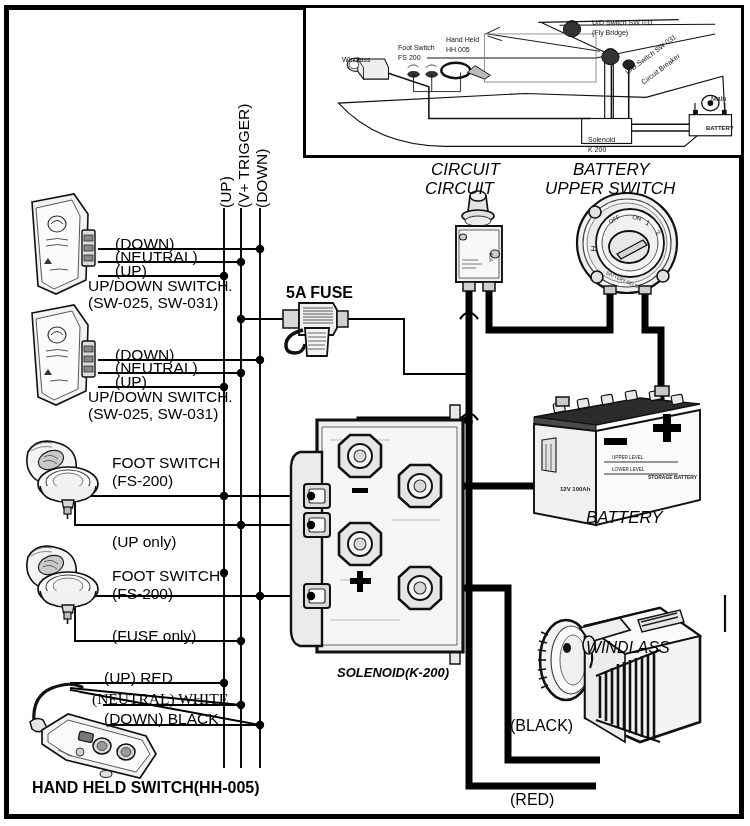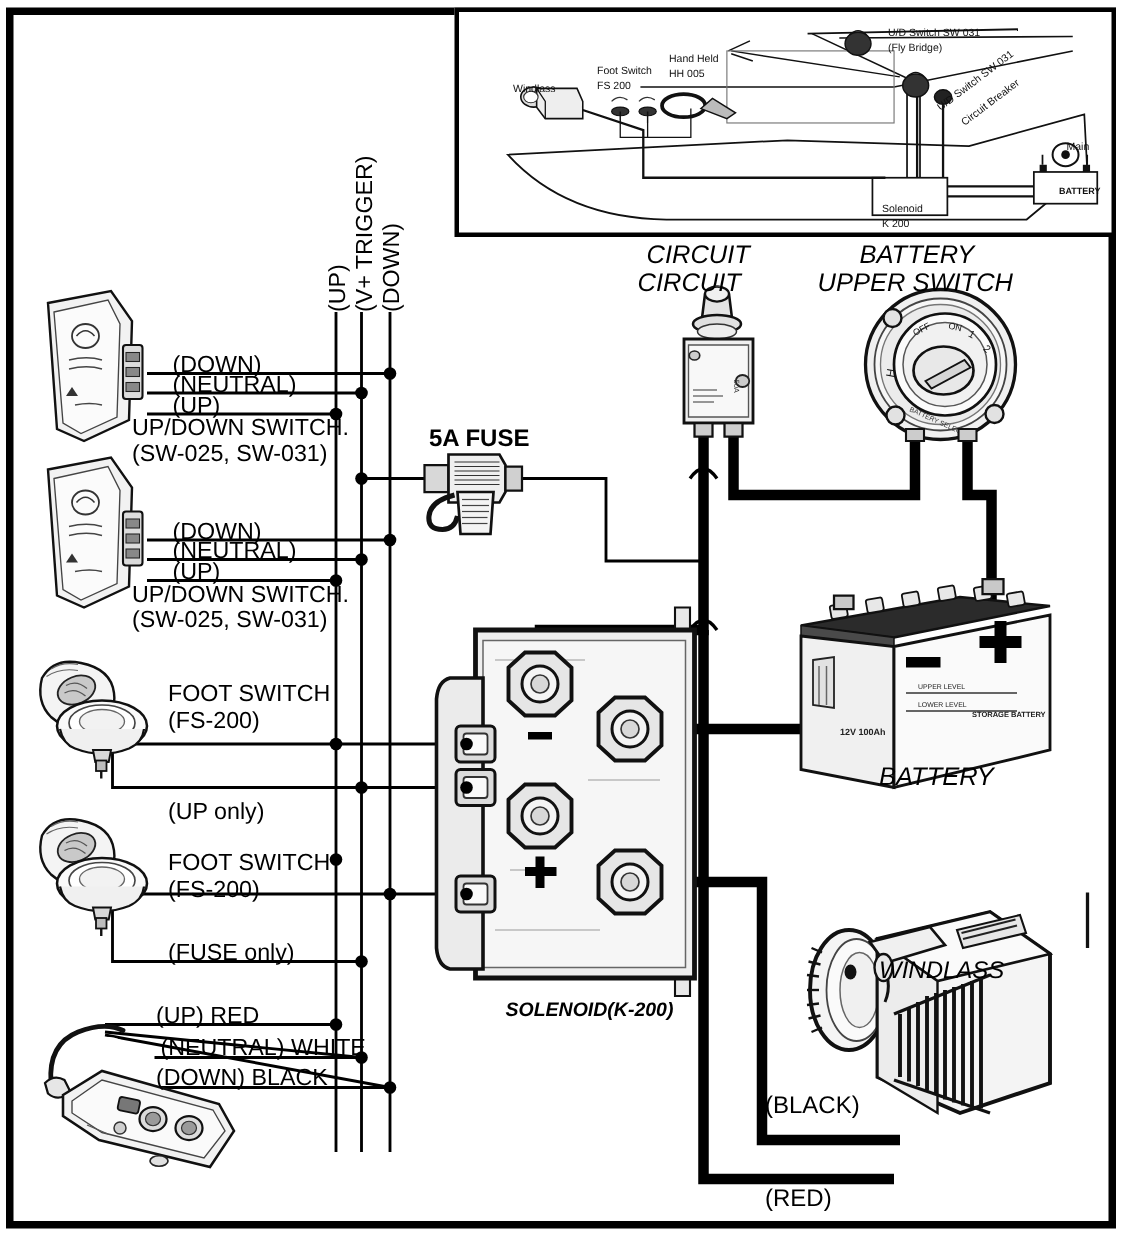--- a/index.html
+++ b/index.html
@@ -430,42 +430,43 @@
 
 <div class="lbl lbl-15" style="left:112px;top:455px;">FOOT SWITCH</div>
 <div class="lbl lbl-15" style="left:112px;top:473px;">(FS-200)</div>
 <div class="lbl lbl-15" style="left:112px;top:512px;margin-top:22px;">(UP only)</div>
 
 <div class="lbl lbl-15" style="left:112px;top:568px;">FOOT SWITCH</div>
 <div class="lbl lbl-15" style="left:112px;top:586px;">(FS-200)</div>
 <div class="lbl lbl-15" style="left:112px;top:628px;">(FUSE only)</div>
 
 <div class="lbl lbl-15" style="left:104px;top:670px;">(UP) RED</div>
-<div class="lbl lbl-15" style="left:107px;top:691px;">(NEUTRAL) WHITE</div>
+<div class="lbl lbl-15" style="left:92px;top:691px;font-family:Liberation Serif, serif;">(NEUTRAL) WHITE</div>
 <div class="lbl lbl-15" style="left:104px;top:711px;">(DOWN) BLACK</div>
+<div class="lbl lbl-16b" style="left:32px;top:780px;">HAND HELD SWITCH(HH-005)</div>
 
 <div class="lbl lbl-vert" style="left:218px;top:208px;">(UP)</div>
 <div class="lbl lbl-vert" style="left:236px;top:208px;">(V+ TRIGGER)</div>
 <div class="lbl lbl-vert" style="left:254px;top:208px;">(DOWN)</div>
 
 <div class="lbl lbl-16b" style="left:286px;top:285px;font-weight:bold;font-size:16px;">5A FUSE</div>
 
 <div class="lbl lbl-17b" style="left:431px;top:161px;font-weight:normal;">CIRCUIT</div>
 <div class="lbl lbl-17b" style="left:425px;top:180px;font-weight:normal;">CIRCUIT</div>
 
 <div class="lbl lbl-17b" style="left:573px;top:161px;font-weight:normal;">BATTERY</div>
 <div class="lbl lbl-17b" style="left:545px;top:180px;font-weight:normal;">UPPER SWITCH</div>
 
 <div class="lbl lbl-17b" style="left:316px;top:666px;font-size:13px;margin-left:21px;">SOLENOID(K-200)</div>
 
 <div class="lbl lbl-17b" style="left:586px;top:640px;font-weight:normal;font-size:16px;">WINDLASS</div>
 
 <div class="lbl lbl-17b" style="left:586px;top:509px;font-weight:normal;font-size:17px;">BATTERY</div>
 
-<div class="lbl lbl-15" style="left:510px;top:718px;font-size:16px;margin-top:12px;">(BLACK)</div>
+<div class="lbl lbl-15" style="left:510px;top:718px;font-size:16px;">(BLACK)</div>
 <div class="lbl lbl-15" style="left:510px;top:760px;font-size:16px;margin-top:32px;">(RED)</div>
 
 <div class="tinytxt" style="left:612px;top:455px;font-size:4.6px;">UPPER LEVEL</div>
 <div class="tinytxt" style="left:612px;top:467px;font-size:4.6px;">LOWER LEVEL</div>
 <div class="tinytxt" style="left:648px;top:474px;font-size:5px;font-weight:bold;">STORAGE BATTERY</div>
 <div class="tinytxt" style="left:560px;top:486px;font-size:6px;font-weight:bold;">12V 100Ah</div>
 
 <div class="inset">
   <svg class="inset-inner" viewBox="0 0 441 153">
 

